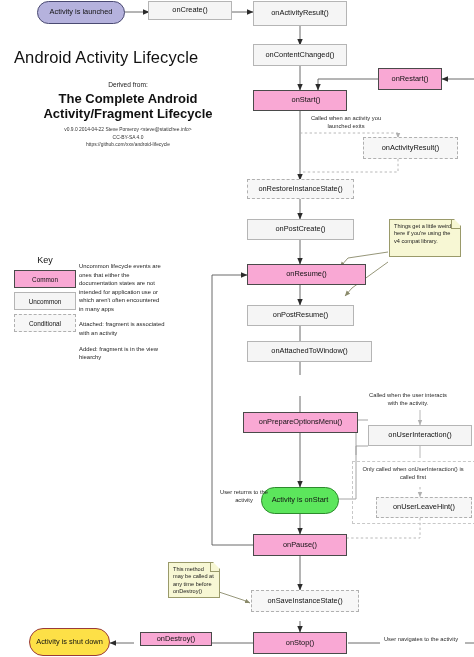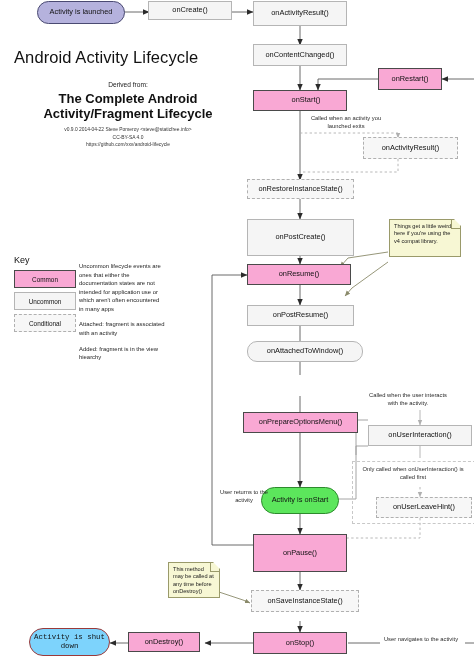--- a/index.html
+++ b/index.html
@@ -63,23 +63,22 @@
   }
   .n-start {
     background: #b5b2dd;
     border: 1px solid #4a4a72;
   }
   .n-running {
     background: #5ce65c;
     border: 1px solid #2d8a2d;
   }
   .n-end {
-    background: #7dd3fc;
+    background: #fde047;
     border: 1px solid #9a3a3a;
-    font-family: Liberation Mono, monospace;
   }
 
   
   .note {
     position: absolute;
     box-sizing: border-box;
     background: #f7f7d4;
     border: 0.8px solid #9a9a6a;
     font-size: 5.6px;
     line-height: 1.3;
@@ -155,20 +154,21 @@
   
   #key {
     position: absolute;
     left: 14px;
     top: 255px;
     width: 62px;
     z-index: 5;
   }
   #key-title {
     font-size: 9px;
+    text-align: center;
     margin-bottom: 5px;
     color: #111111;
   }
   .key-item {
     box-sizing: border-box;
     height: 18px;
     margin-bottom: 4px;
     display: flex;
     align-items: center;
     justify-content: center;
@@ -322,33 +322,33 @@
   </div>
 
   <div class="node n-conditional" style="left:363px; top:137px; width:95px; height:22px;">
     <span>onActivityResult()</span>
   </div>
 
   <div class="node n-conditional" style="left:247px; top:179px; width:107px; height:20px;">
     <span>onRestoreInstanceState()</span>
   </div>
 
-  <div class="node n-uncommon" style="left:247px; top:219px; width:107px; height:37px;">
+  <div class="node n-uncommon" style="left:247px; top:219px; width:107px; height:21px;">
     <span>onPostCreate()</span>
   </div>
 
-  <div class="node n-common" style="left:247px; top:264px; width:104px; height:21px;">
+  <div class="node n-common" style="left:247px; top:264px; width:119px; height:21px;">
     <span>onResume()</span>
   </div>
 
   <div class="node n-uncommon" style="left:247px; top:305px; width:107px; height:21px;">
     <span>onPostResume()</span>
   </div>
 
-  <div class="node n-uncommon" style="left:247px; top:341px; width:116px; height:21px;border-radius:10px;">
+  <div class="node n-uncommon" style="left:247px; top:341px; width:125px; height:21px;">
     <span>onAttachedToWindow()</span>
   </div>
 
 
   <div class="node n-common" style="left:243px; top:412px; width:115px; height:21px;">
     <span>onPrepareOptionsMenu()</span>
   </div>
 
   <div class="node n-pill n-running" style="left:261px; top:487px; width:78px; height:27px;">
     <span>Activity is onStart</span>
@@ -358,33 +358,33 @@
     <span>onUserInteraction()</span>
   </div>
 
   <div class="node n-conditional" style="left:376px; top:497px; width:96px; height:21px;">
     <span>onUserLeaveHint()</span>
   </div>
 
   <div style="position:absolute; left:352px; top:461px; width:122px; height:61px;
               border:1px dashed #c8c8c8; z-index:1;"></div>
 
-  <div class="node n-common" style="left:253px; top:534px; width:94px; height:38px;">
+  <div class="node n-common" style="left:253px; top:534px; width:94px; height:22px;">
     <span>onPause()</span>
   </div>
 
   <div class="node n-conditional" style="left:251px; top:590px; width:108px; height:22px;">
     <span>onSaveInstanceState()</span>
   </div>
 
   <div class="node n-common" style="left:253px; top:632px; width:94px; height:22px;">
     <span>onStop()</span>
   </div>
 
-  <div class="node n-common" style="left:128px; top:632px; width:72px; height:20px;">
+  <div class="node n-common" style="left:140px; top:632px; width:72px; height:14px;">
     <span>onDestroy()</span>
   </div>
 
   <div class="node n-pill n-end" style="left:29px; top:628px; width:81px; height:28px;">
     <span>Activity is shut down</span>
   </div>
 
   <div class="elabel" style="left:303px; top:115px; width:86px;">Called when an activity you launched exits</div>
 
   <div class="elabel" style="left:214px; top:489px; width:60px;">User returns to the activity</div>

